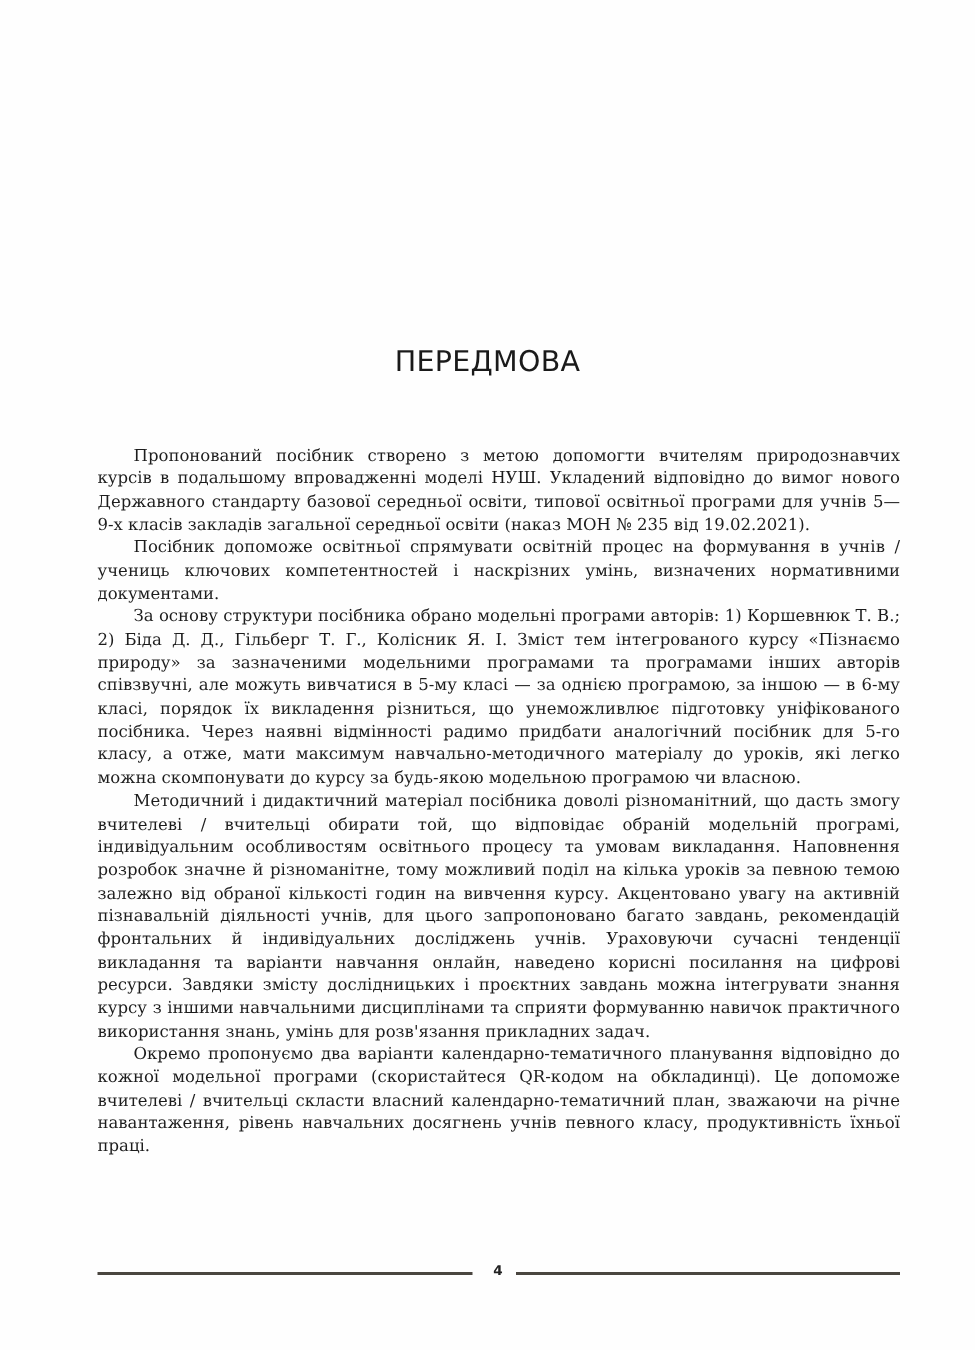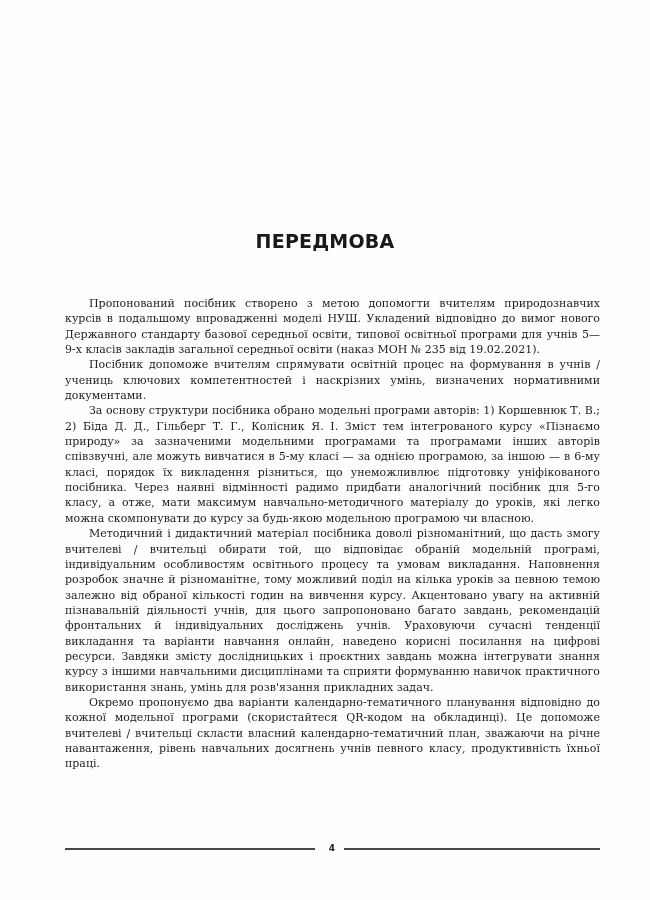--- a/index.html
+++ b/index.html
@@ -1,20 +1,20 @@
 <!DOCTYPE html>
 <html><head>
 <meta charset="utf-8">
 <style>
   html, body { margin: 0; padding: 0; background: #ffffff; }
   body { width: 650px; height: 900px; position: relative; overflow: hidden; }
   .page { position: absolute; left: 0; top: 0; width: 650px; height: 900px; background: #fefefe; }
   .title {
     position: absolute; left: 0; top: 230px; width: 650px; text-align: center;
-    font-family: "DejaVu Sans", sans-serif; font-weight: bold; font-size: 19px;
+    font-family: "DejaVu Sans", sans-serif; font-weight: normal; font-size: 19px;
     color: #1a1a1a; letter-spacing: 0.2px;
   }
   .body-text {
     position: absolute; left: 65px; top: 296px; width: 535px;
     font-family: "DejaVu Serif", serif; font-size: 11px; line-height: 15.35px;
     color: #1c1c1c; text-align: justify; hyphens: manual;
   }
   .body-text p { margin: 0; text-indent: 24px; text-align: justify; }
   .footer {
     position: absolute; left: 65px; top: 840px; width: 535px; height: 16px;
@@ -29,21 +29,21 @@
   }
 </style>
 </head>
 <body>
 
 <div class="page">
   <div class="title">ПЕРЕДМОВА</div>
 
   <div class="body-text">
     <p>Пропонований посібник створено з метою допомогти вчителям природознавчих курсів в подальшому впровадженні моделі НУШ. Укладений відповідно до вимог нового Державного стандарту базової середньої освіти, типової освітньої програми для учнів 5—9-х класів закладів загальної середньої освіти (наказ МОН № 235 від 19.02.2021).</p>
-    <p>Посібник допоможе вчителям спрямувати освітній процес на формування в учнів / учениць ключових компетентностей і наскрізних умінь, визначених нормативними документами.</p>
+    <p>Посібник допоможе освітньої спрямувати освітній процес на формування в учнів / учениць ключових компетентностей і наскрізних умінь, визначених нормативними документами.</p>
     <p>За основу структури посібника обрано модельні програми авторів: 1) Коршевнюк Т. В.; 2) Біда Д. Д., Гільберг Т. Г., Колісник Я. І. Зміст тем інтегрованого курсу «Пізнаємо природу» за зазначеними модельними програмами та програмами інших авторів співзвучні, але можуть вивчатися в 5-му класі — за однією програмою, за іншою — в 6-му класі, порядок їх викладення різниться, що унеможливлює підготовку уніфікованого посібника. Через наявні відмінності радимо придбати аналогічний посібник для 5-го класу, а отже, мати максимум навчально-методичного матеріалу до уроків, які легко можна скомпонувати до курсу за будь-якою модельною програмою чи власною.</p>
     <p>Методичний і дидактичний матеріал посібника доволі різноманітний, що дасть змогу вчителеві / вчительці обирати той, що відповідає обраній модельній програмі, індивідуальним особливостям освітнього процесу та умовам викладання. Наповнення розробок значне й різноманітне, тому можливий поділ на кілька уроків за певною темою залежно від обраної кількості годин на вивчення курсу. Акцентовано увагу на активній пізнавальній діяльності учнів, для цього запропоновано багато завдань, рекомендацій фронтальних й індивідуальних досліджень учнів. Ураховуючи сучасні тенденції викладання та варіанти навчання онлайн, наведено корисні посилання на цифрові ресурси. Завдяки змісту дослідницьких і проєктних завдань можна інтегрувати знання курсу з іншими навчальними дисциплінами та сприяти формуванню навичок практичного використання знань, умінь для розв'язання прикладних задач.</p>
     <p>Окремо пропонуємо два варіанти календарно-тематичного планування відповідно до кожної модельної програми (скористайтеся QR-кодом на обкладинці). Це допоможе вчителеві / вчительці скласти власний календарно-тематичний план, зважаючи на річне навантаження, рівень навчальних досягнень учнів певного класу, продуктивність їхньої праці.</p>
   </div>
 
   <div class="footer">
     <div class="rule left"></div>
     <div class="num">4</div>
     <div class="rule right"></div>
   </div>

